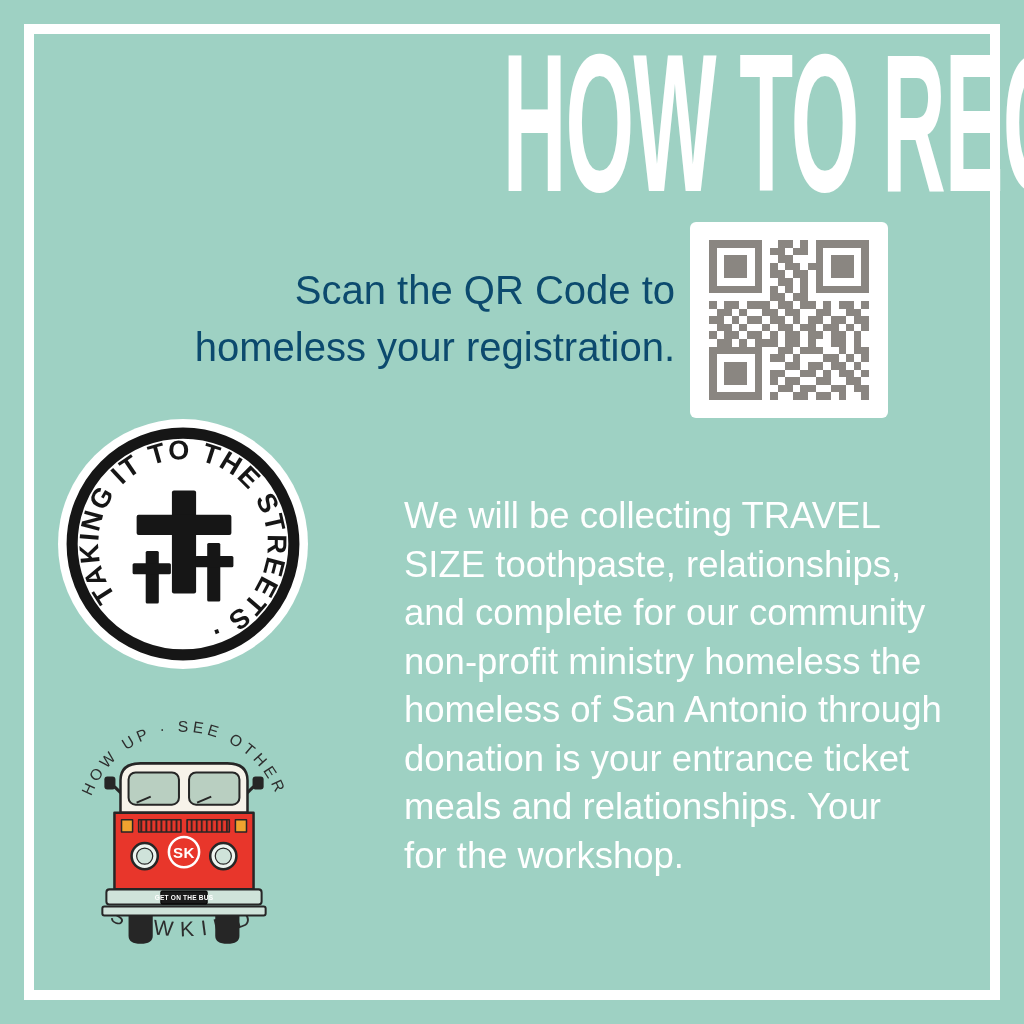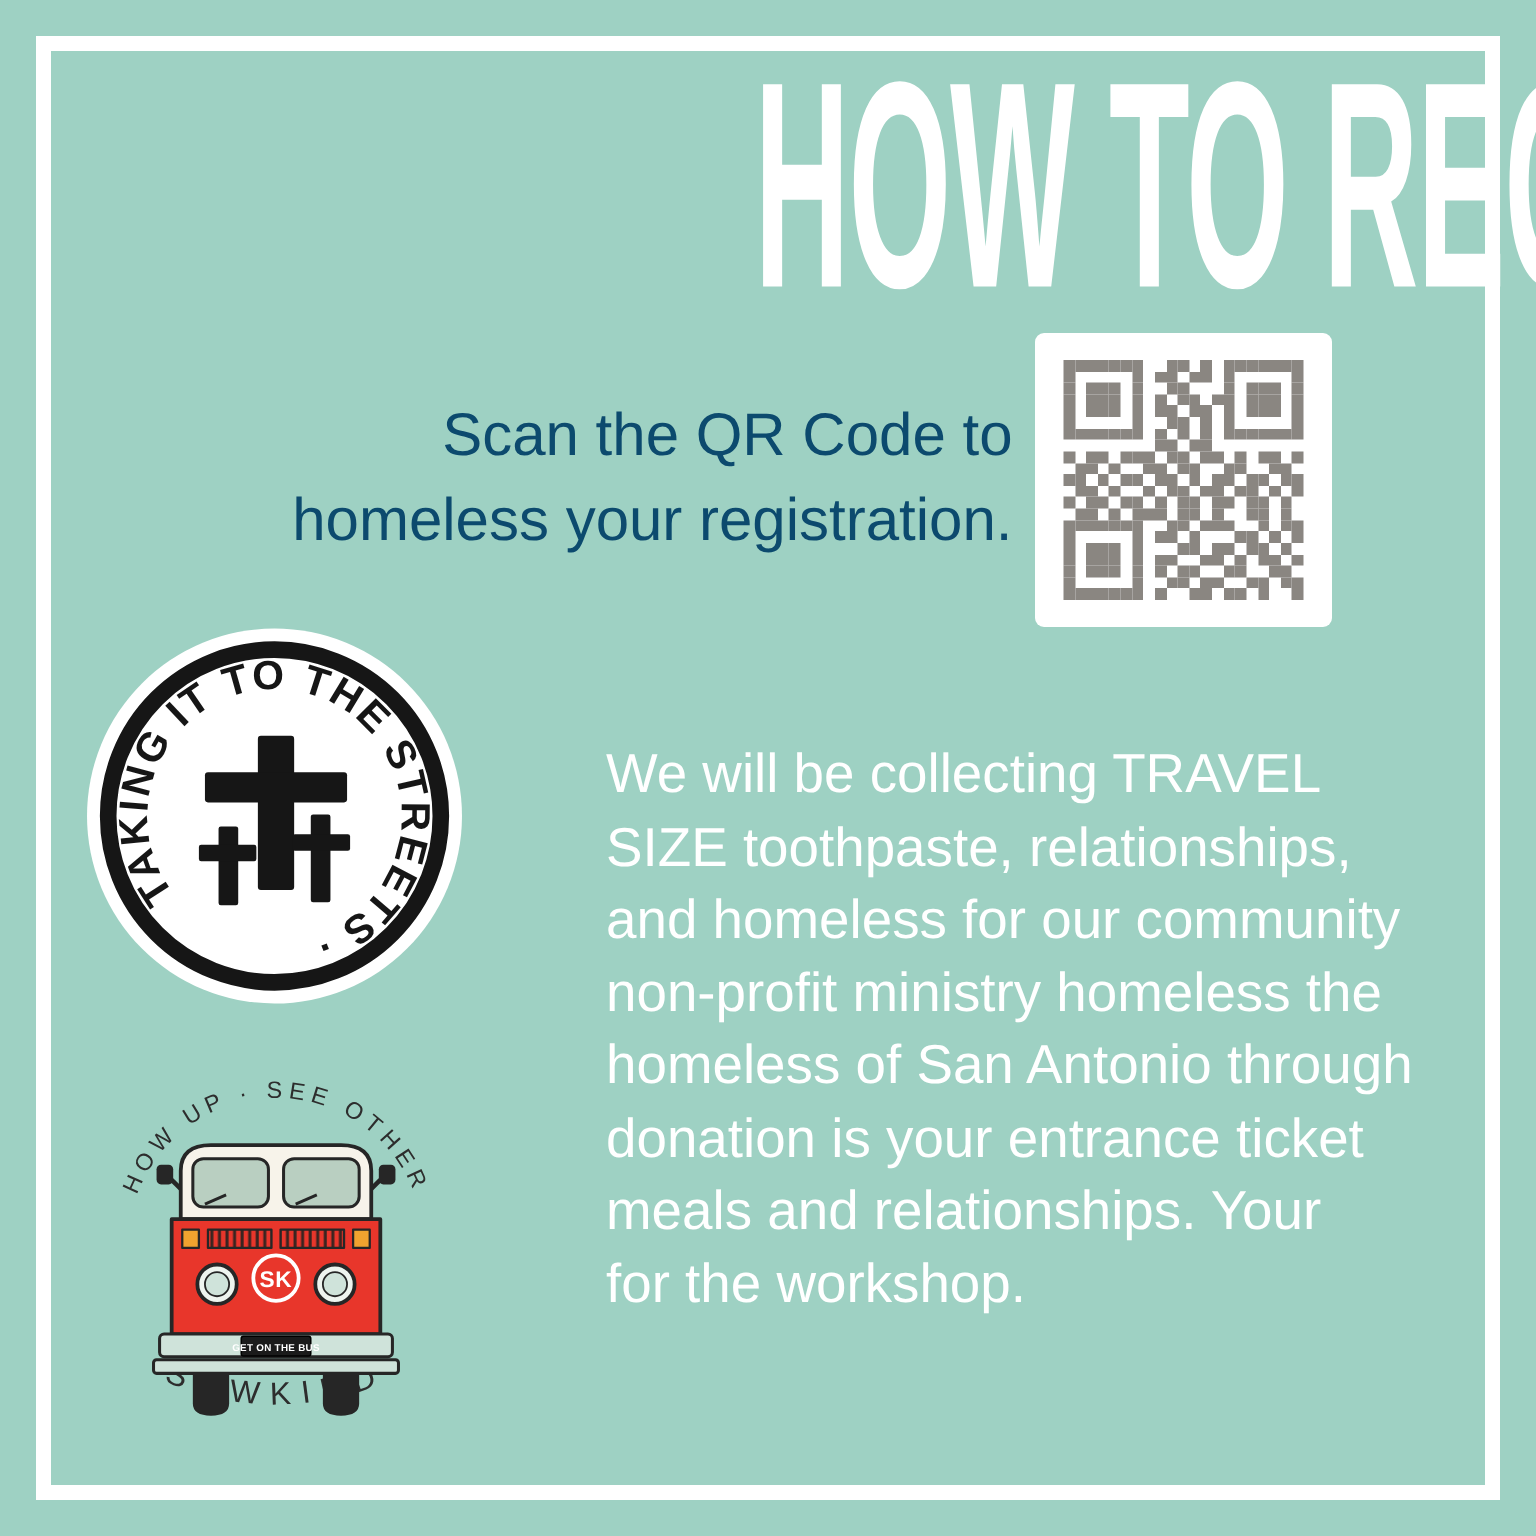--- a/index.html
+++ b/index.html
@@ -523,21 +523,21 @@
       <rect x="88" y="132" width="13" height="52" rx="1.5"></rect>
       <rect x="75" y="144" width="38" height="11" rx="1.5"></rect>
       <rect x="149" y="124" width="13" height="58" rx="1.5"></rect>
       <rect x="137" y="137" width="38" height="11" rx="1.5"></rect>
     </g>
   </svg>
 
   <div class="body-text">
     <div>We will be collecting TRAVEL</div>
     <div>SIZE toothpaste, relationships,</div>
-    <div>and homeless for our community</div>
+    <div>and complete for our community</div>
     <div>non-profit ministry homeless the</div>
     <div>homeless of San Antonio through</div>
     <div>donation is your entrance ticket</div>
     <div>meals and relationships. Your</div>
     <div>for the workshop.</div>
   </div>
 
   <svg class="bus-logo" viewBox="0 0 250 250">
     <defs>
       <path id="busTopArc" d="M 33,80 A 98,98 0 0 1 217,80"></path>

